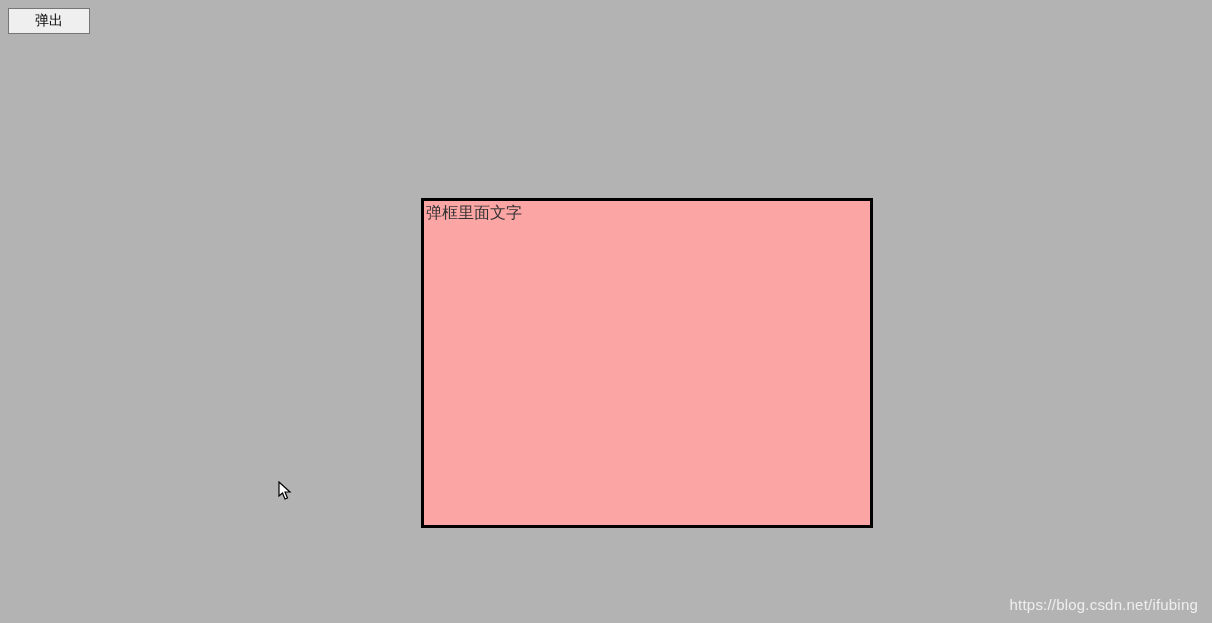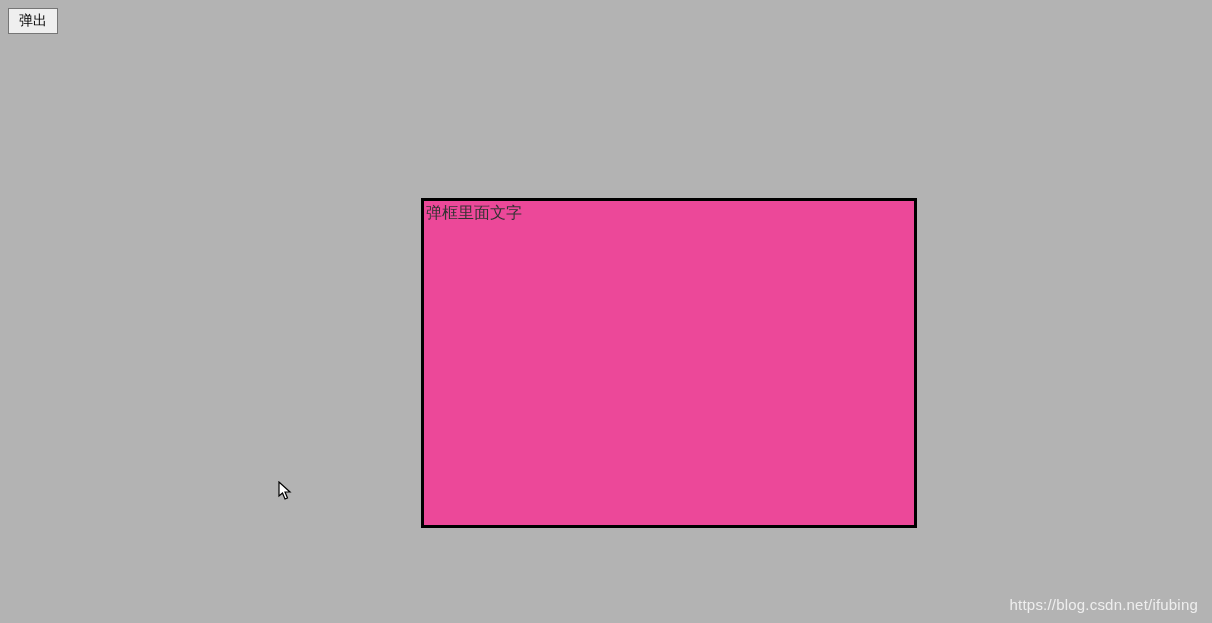--- a/index.html
+++ b/index.html
@@ -12,35 +12,35 @@
       height: 623px;
       background: #b3b3b3;
       position: relative;
       font-family: Arial, "Microsoft YaHei", sans-serif;
       overflow: hidden;
     }
     .popup-btn {
       position: absolute;
       top: 8px;
       left: 8px;
-      padding: 3px 10px;
+      padding: 3px 26px;
       font-size: 14px;
       font-family: "Microsoft YaHei", Arial, sans-serif;
       background: #efefef;
       border: 1px solid #767676;
       cursor: pointer;
       color: #000;
     }
     .modal {
       position: absolute;
       top: 198px;
       left: 421px;
-      width: 496px;
+      width: 452px;
       height: 330px;
-      background: #ec4899;
+      background: #fca5a5;
       border: 3px solid #000000;
     }
     .modal-text {
       font-size: 16px;
       color: #333;
       padding: 2px 2px;
       line-height: 1.3;
       font-family: "Microsoft YaHei", Arial, sans-serif;
     }
     .cursor-icon {

